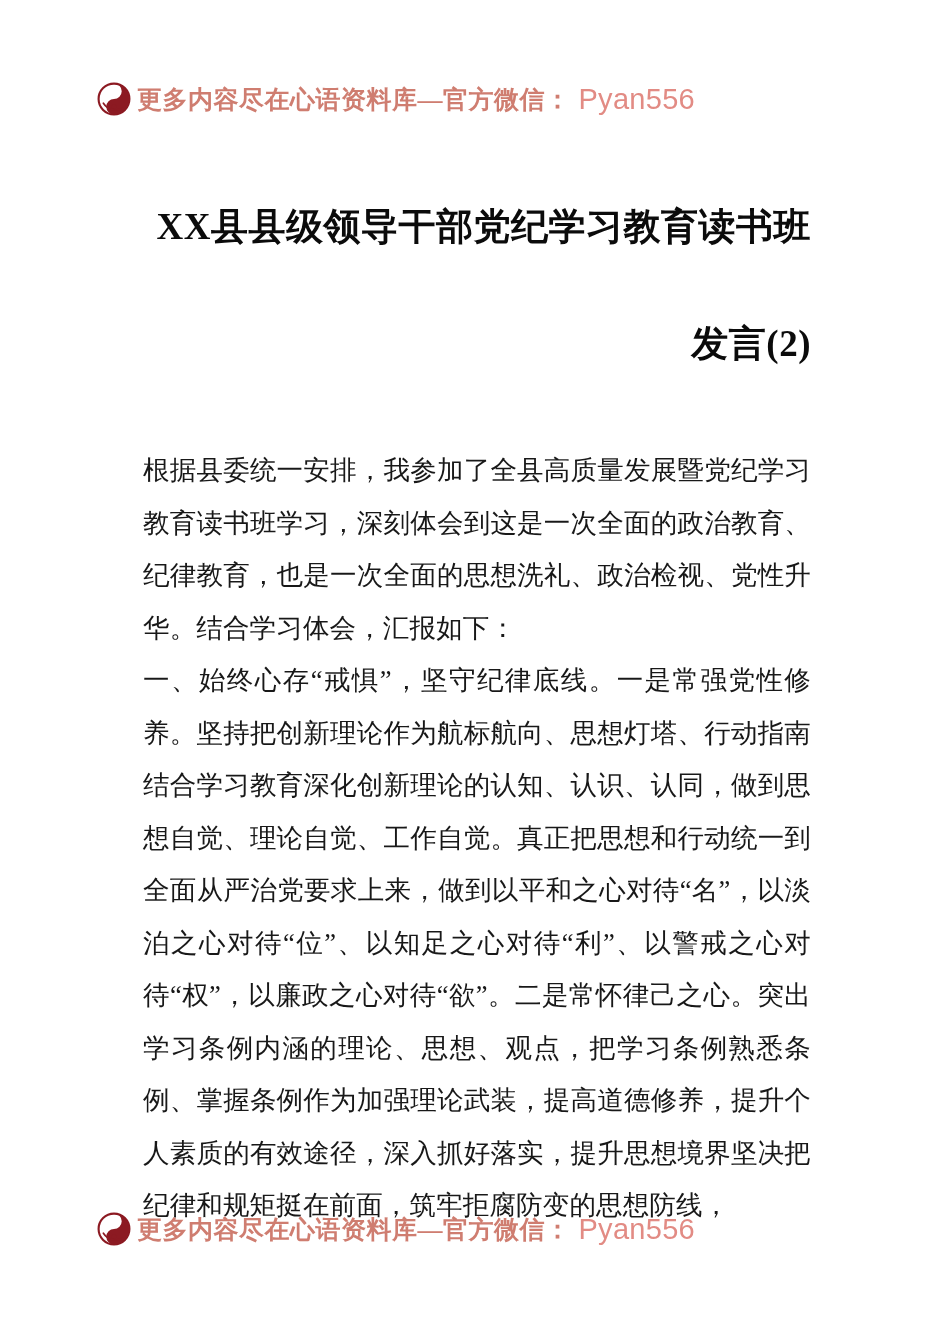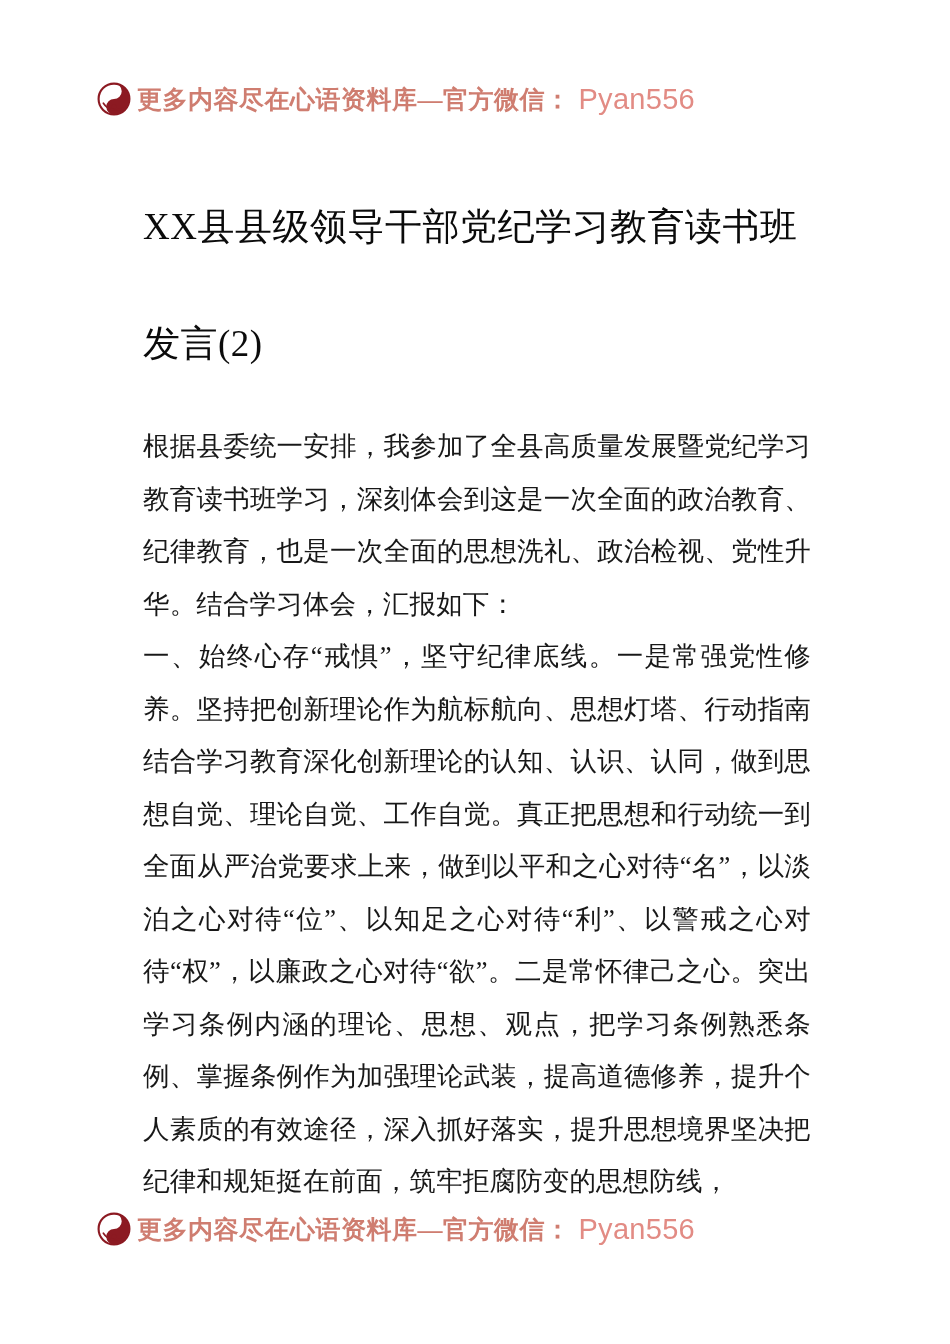--- a/index.html
+++ b/index.html
@@ -61,33 +61,33 @@
     margin-left: 2px;
   }
 
   
   .doc-title {
     position: absolute;
     left: 143px;
     top: 168px;
     width: 668px;
     font-family: "Liberation Serif", "DejaVu Serif", serif;
-    font-weight: normal;
+    font-weight: bold;
     font-size: 37px;
     line-height: 117px;
     color: #0b0b0b;
-    text-align: left;
+    text-align: right;
     letter-spacing: 0.5px;
   }
 
   
   .doc-body {
     position: absolute;
     left: 143px;
-    top: 420px;
+    top: 444px;
     width: 668px;
   }
   .para {
     font-family: "Liberation Serif", "DejaVu Serif", serif;
     font-size: 26.5px;
     line-height: 52.5px;
     color: #181818;
     text-align: justify;
     text-justify: inter-ideograph;
     margin: 0;

